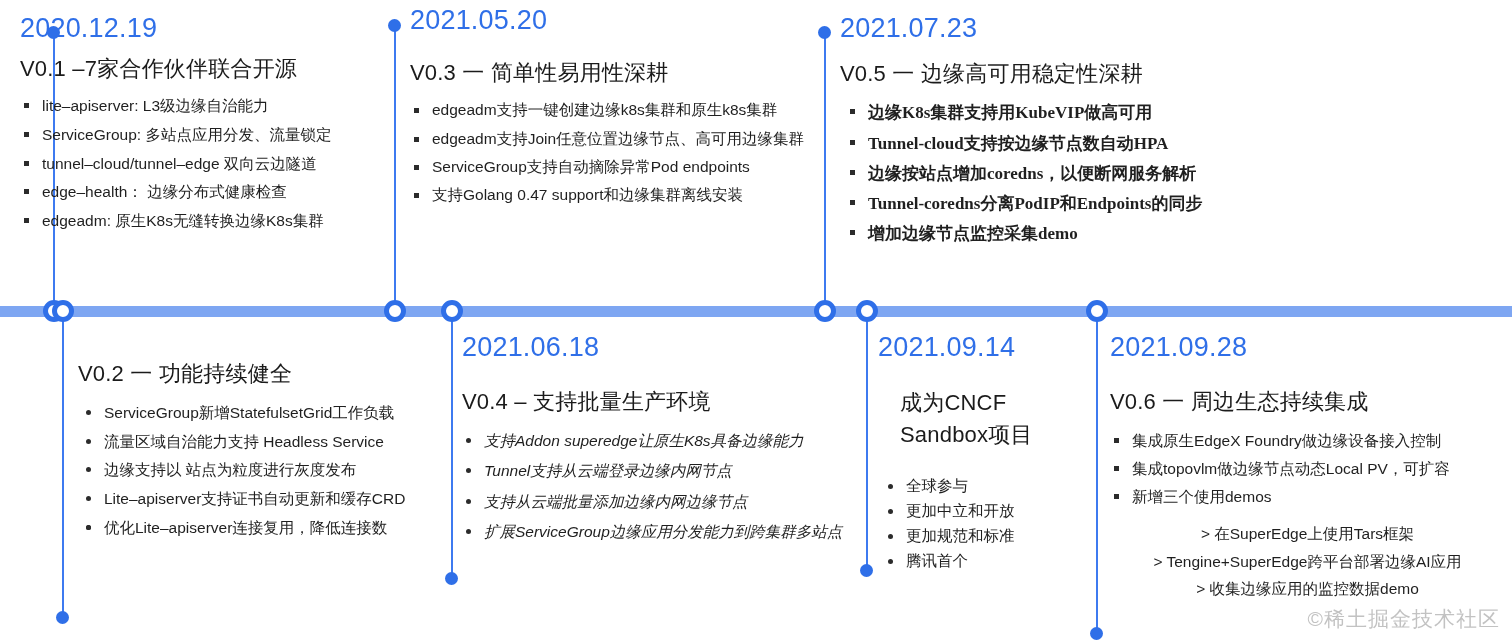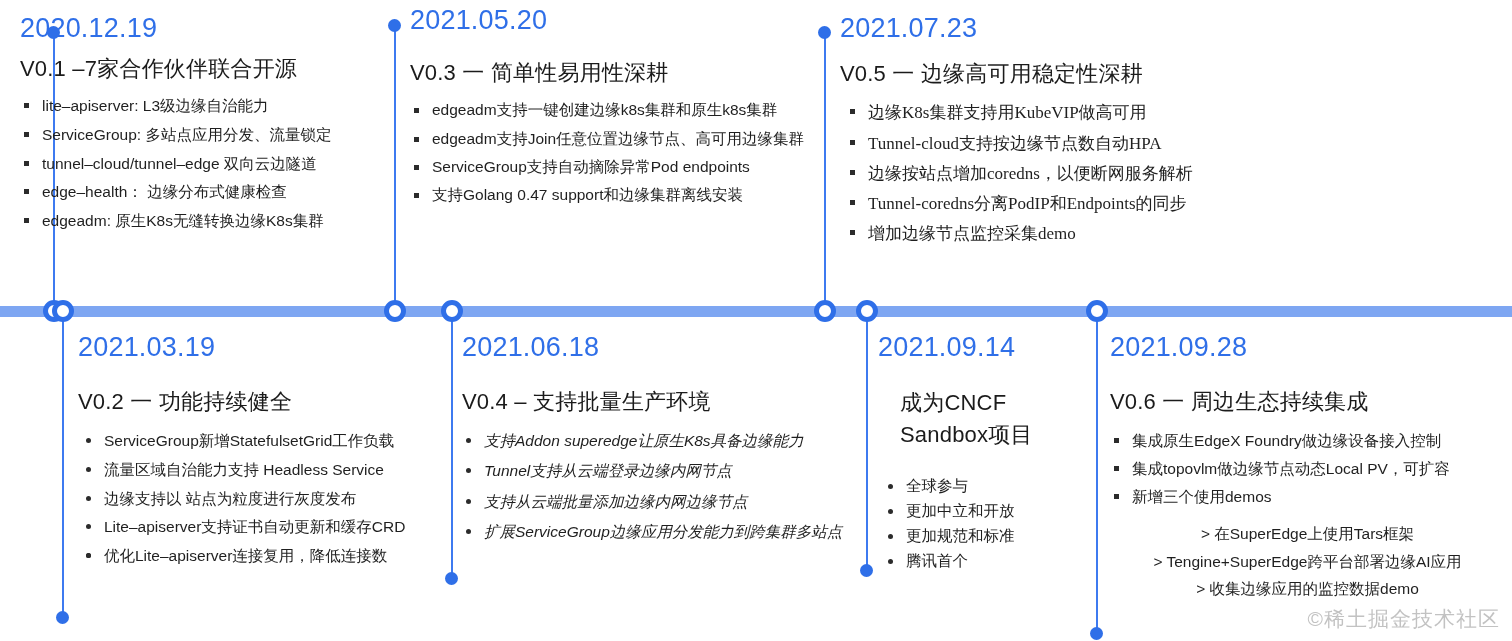--- a/index.html
+++ b/index.html
@@ -127,21 +127,21 @@
   #card-5 { left: 462px;  top: 333px; width: 395px; }
   #card-6 { left: 878px;  top: 333px; width: 215px; }
   #card-7 { left: 1110px; top: 333px; width: 395px; }
 
   #card-1 .heading { margin-top: 12px; }
   #card-1 ul { margin-top: 8px; }
   #card-2 .heading { margin-top: 24px; }
   #card-2 ul { margin-top: 9px; }
   #card-2 li { line-height: 1.7; margin-bottom: 2px; }
   #card-3 .heading { margin-top: 17px; }
-  #card-3 ul { margin-top: 9px; padding-left: 6px; }
+  #card-3 ul { margin-top: 9px; padding-left: 6px; font-weight: bold; }
   #card-4 .heading { margin-top: 26px; }
   #card-4 ul { margin-top: 10px; padding-left: 4px; }
   #card-5 .heading { margin-top: 26px; }
   #card-5 ul { margin-top: 10px; }
   #card-5 li { line-height: 1.75; margin-bottom: 3px; font-style: italic; }
   #card-6 .heading {
     margin-top: 26px;
     white-space: normal;
     line-height: 1.45;
     padding-left: 22px;
@@ -227,21 +227,20 @@
     <ul>
       <li><span class="sq"></span><span>边缘K8s集群支持用KubeVIP做高可用</span></li>
       <li><span class="sq"></span><span>Tunnel-cloud支持按边缘节点数自动HPA</span></li>
       <li><span class="sq"></span><span>边缘按站点增加coredns，以便断网服务解析</span></li>
       <li><span class="sq"></span><span>Tunnel-coredns分离PodIP和Endpoints的同步</span></li>
       <li><span class="sq"></span><span>增加边缘节点监控采集demo</span></li>
     </ul>
   </div>
 
   <div class="card" id="card-4">
-    <div class="date">2021.03.19</div>
     <div class="heading">V0.2 一 功能持续健全</div>
     <ul>
       <li><span class="rd"></span><span>ServiceGroup新增StatefulsetGrid工作负载</span></li>
       <li><span class="rd"></span><span>流量区域自治能力支持 Headless Service</span></li>
       <li><span class="rd"></span><span>边缘支持以 站点为粒度进行灰度发布</span></li>
       <li><span class="rd"></span><span>Lite–apiserver支持证书自动更新和缓存CRD</span></li>
       <li><span class="rd"></span></li>
       <li><span class="rd"></span><span>优化Lite–apiserver连接复用，降低连接数</span></li>
     </ul>
   </div>

